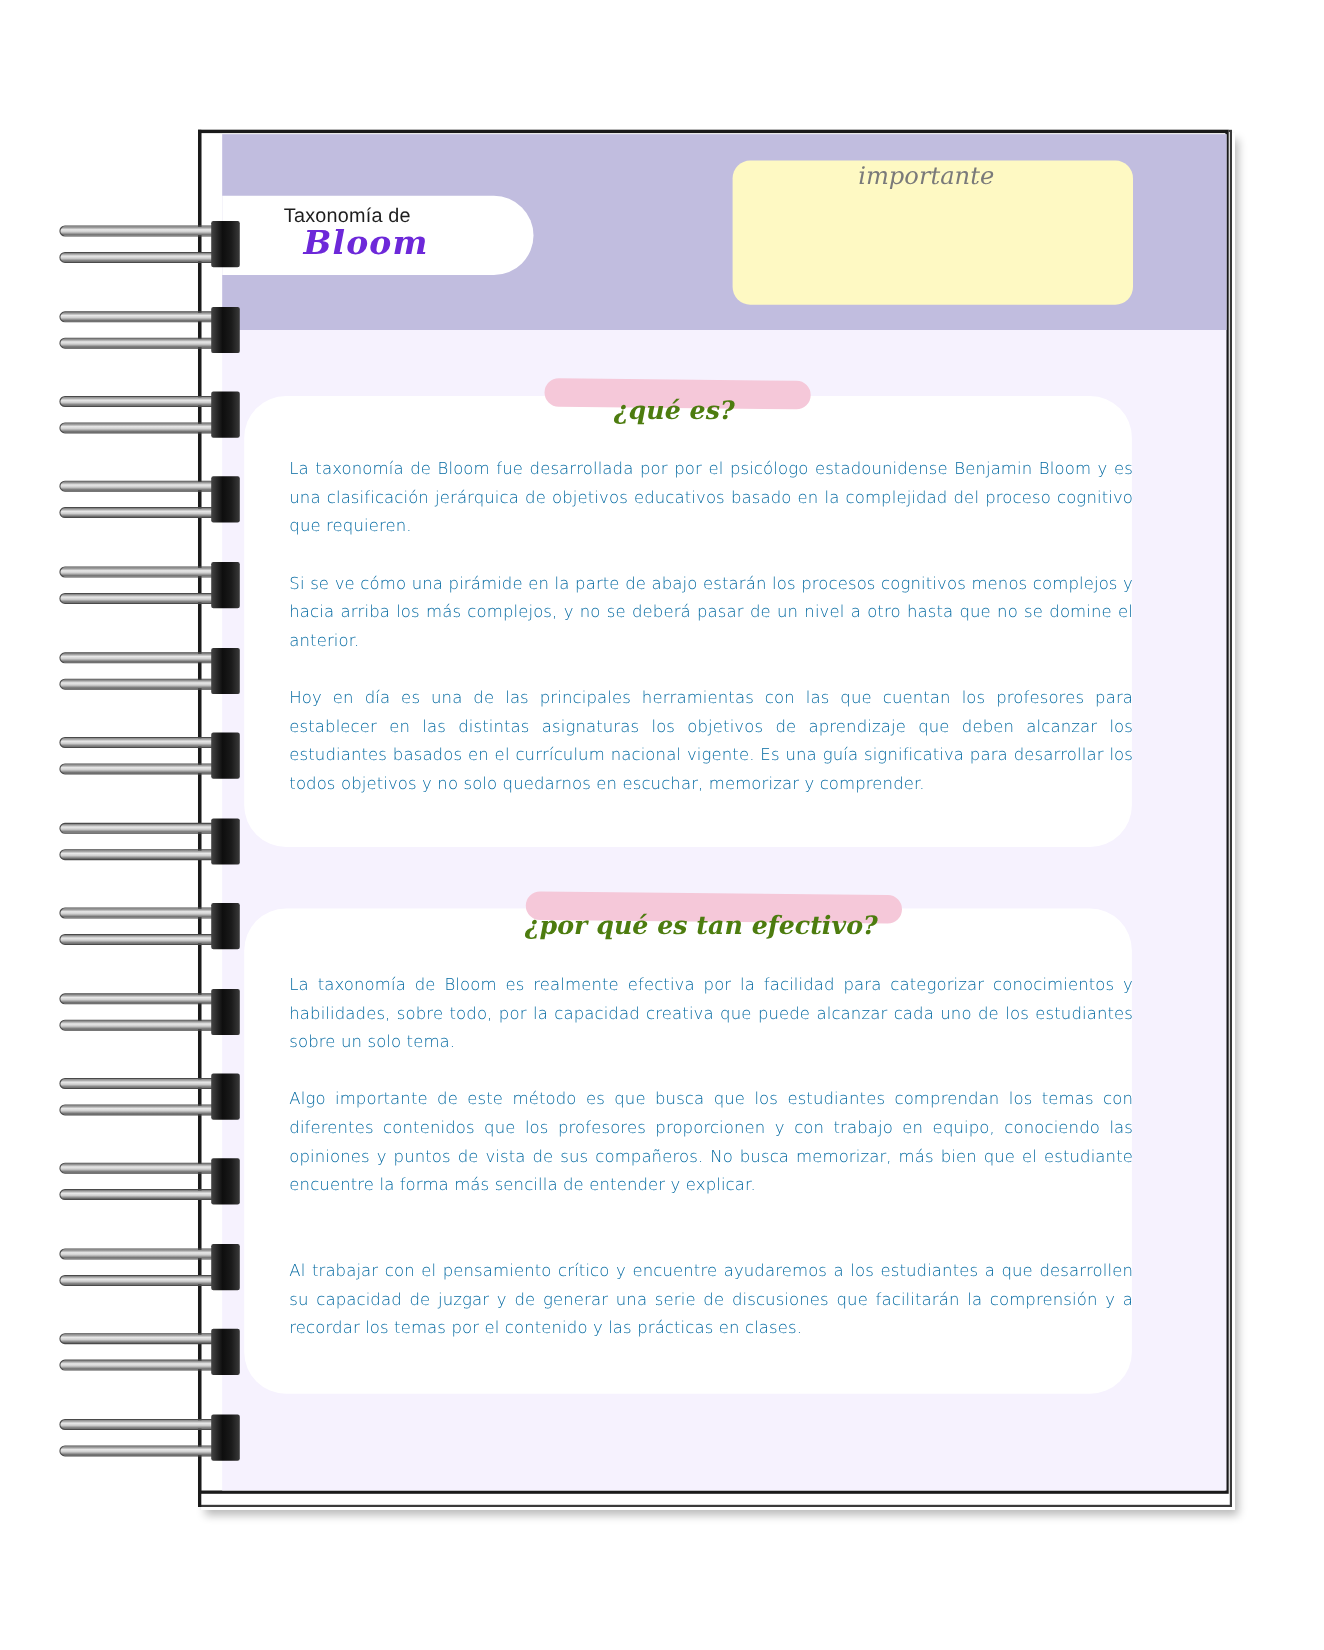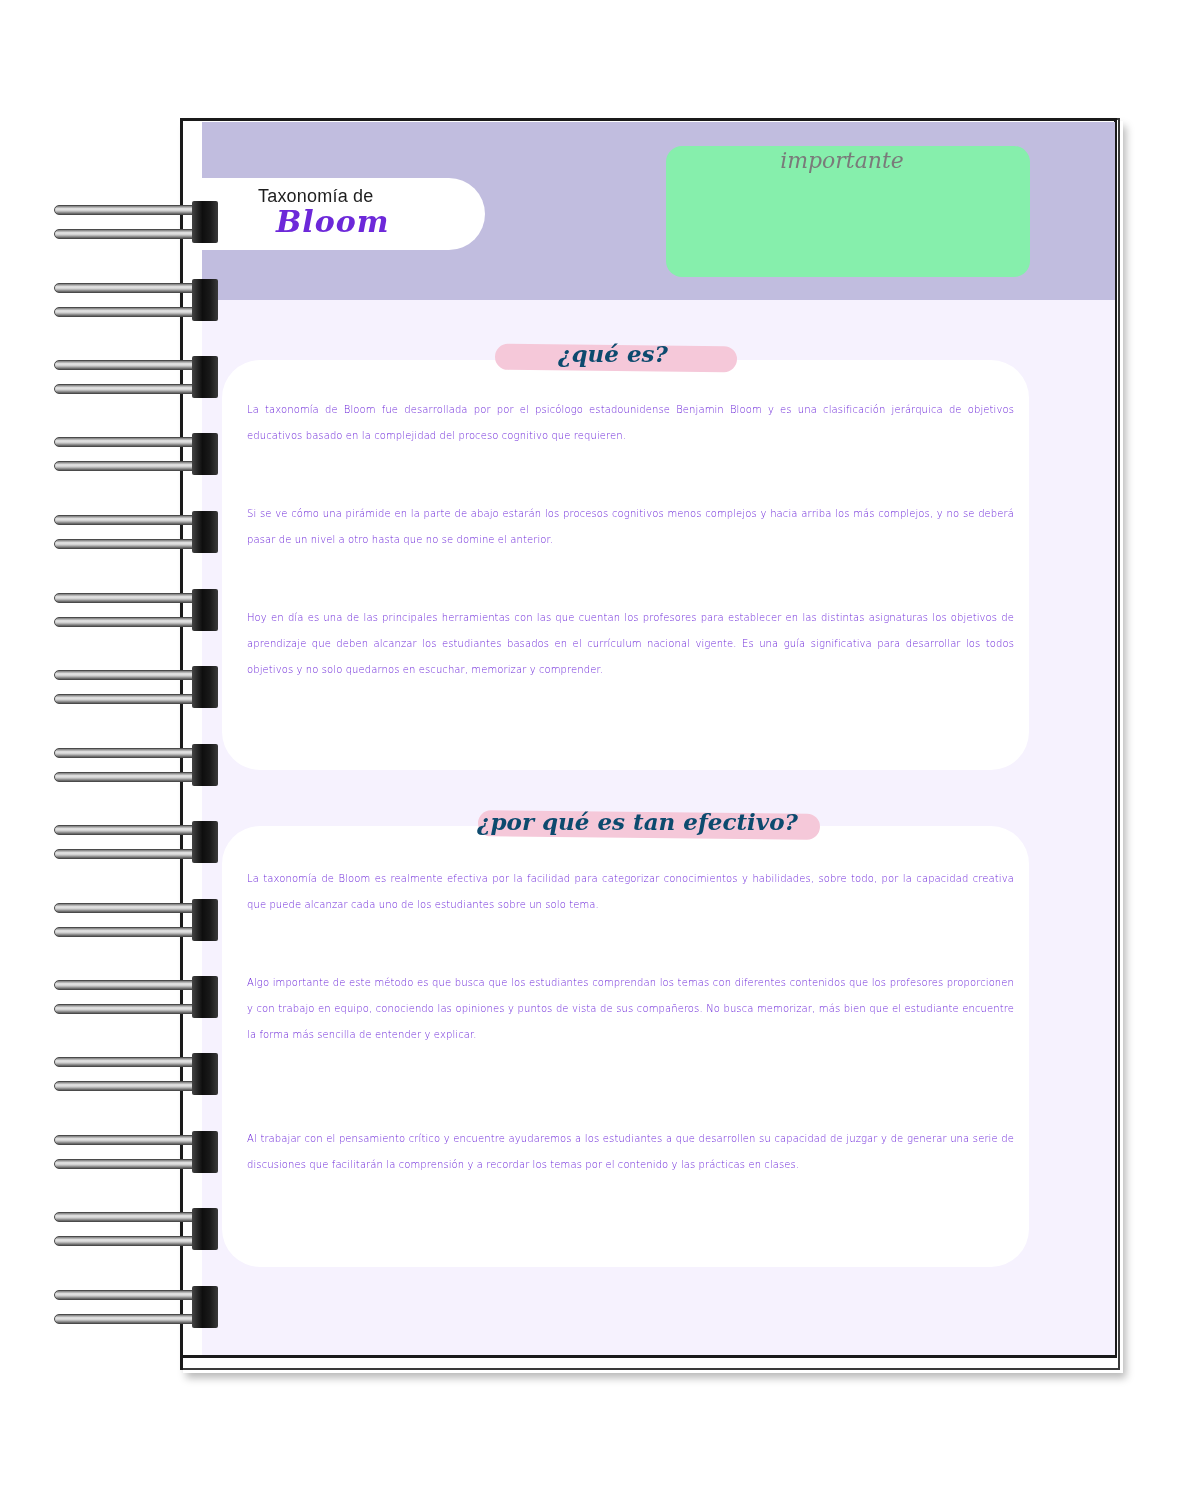--- a/index.html
+++ b/index.html
@@ -35,44 +35,44 @@
     .title-small {
       position: absolute; left: 258px; top: 186px; font-size: 18px; color: #1e1e1e;
       font-family: "Liberation Sans", sans-serif; letter-spacing: 0.2px;
     }
     .title-script {
       position: absolute; left: 276px; top: 204px; font-size: 30px; color: #6d28d9;
       font-family: "DejaVu Serif", serif; font-style: italic; font-weight: bold; letter-spacing: 1px;
     }
     .important-box {
       position: absolute; left: 666px; top: 146px; width: 364px; height: 131px;
-      background: #86efac; border-radius: 16px;
+      background: #fef9c3; border-radius: 16px;
     }
     .important-label {
       position: absolute; left: 0; top: 2px; width: 100%; text-align: center;
       font-family: "DejaVu Serif", serif; font-style: italic; font-size: 22px; color: #7a7a7a;
       padding-right: 12px; box-sizing: border-box;
     }
     .card {
       position: absolute; left: 222px; width: 807px; background: #ffffff; border-radius: 38px;
     }
     .card1 { top: 360px; height: 410px; }
     .card2 { top: 826px; height: 441px; }
     .heading-pill {
       position: absolute; background: #f5c8d9; border-radius: 14px; height: 26px;
       transform: rotate(0.6deg);
     }
     .heading-text {
       position: absolute; font-family: "DejaVu Serif", serif; font-style: italic; font-weight: bold;
-      color: #0c4a6e; font-size: 23px; white-space: nowrap;
+      color: #4d7c0f; font-size: 23px; white-space: nowrap; margin-top: 20px;
     }
     .para {
-      position: absolute; left: 247px; width: 767px; margin: 0;
-      font-family: "DejaVu Sans", sans-serif; font-size: 10px; line-height: 26px;
-      color: #6d28d9; text-align: justify; font-weight: 300; letter-spacing: 0.1px;
+      position: absolute; left: 247px; width: 767px; margin: 16px;
+      font-family: "DejaVu Sans", sans-serif; font-size: 15px; line-height: 26px;
+      color: #0369a1; text-align: justify; font-weight: 300; letter-spacing: 0.1px;
     }
     .spine-line {
       position: absolute; left: 180px; top: 118px; width: 3px; height: 1252px; background: #1a1a1a;
     }
     .ring-group { position: absolute; left: 54px; width: 166px; height: 42px; }
     .ring-bar {
       position: absolute; left: 0; width: 150px; height: 10px; border-radius: 6px;
       background: linear-gradient(to bottom, #7a7a7a 0%, #e8e8e8 35%, #cfcfcf 60%, #5a5a5a 100%);
       border: 1px solid #4a4a4a; box-sizing: border-box;
     }

